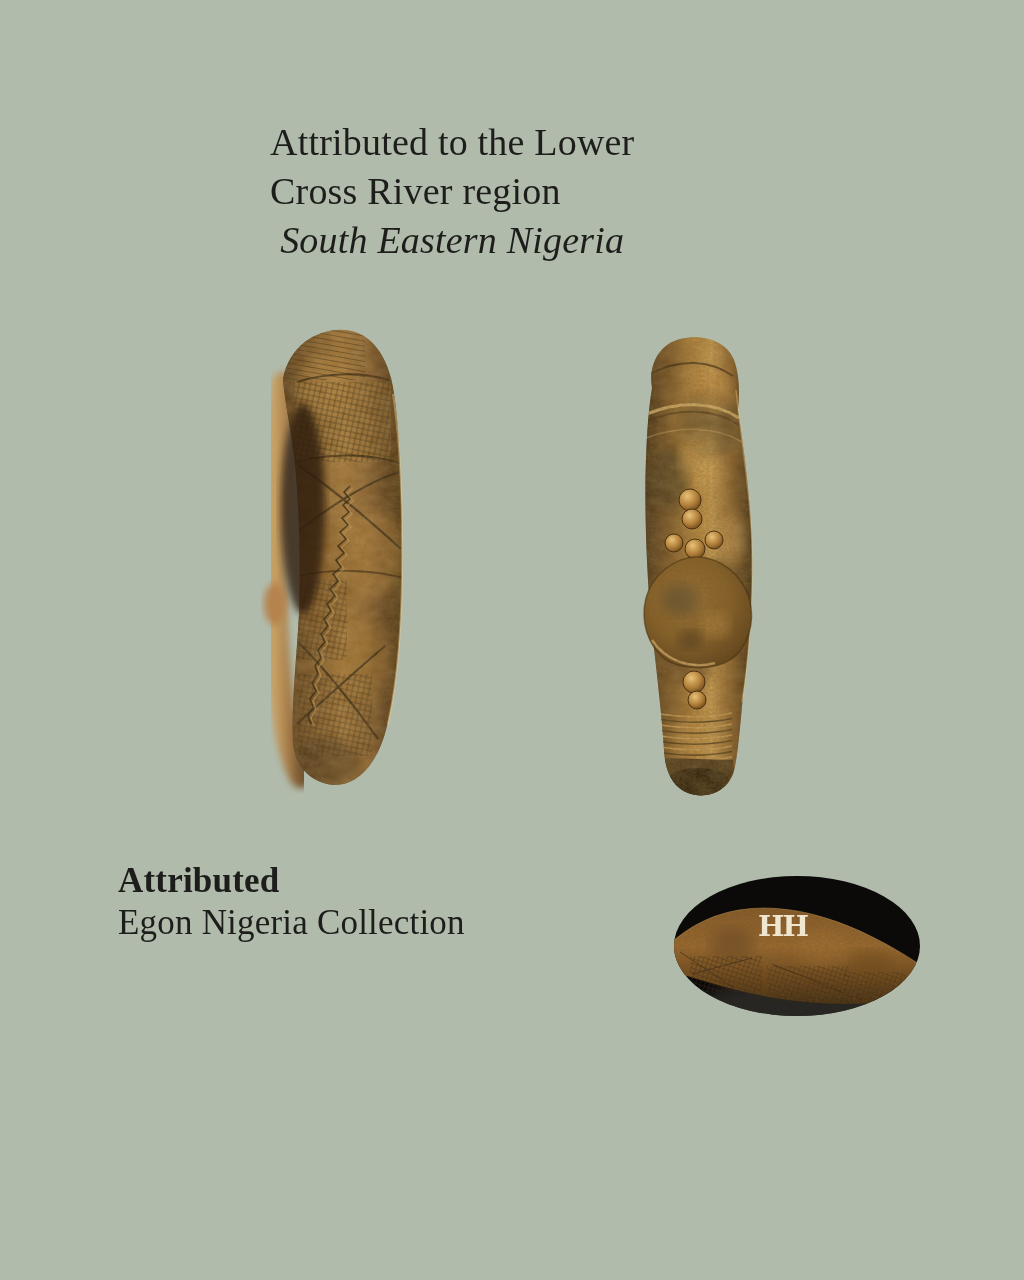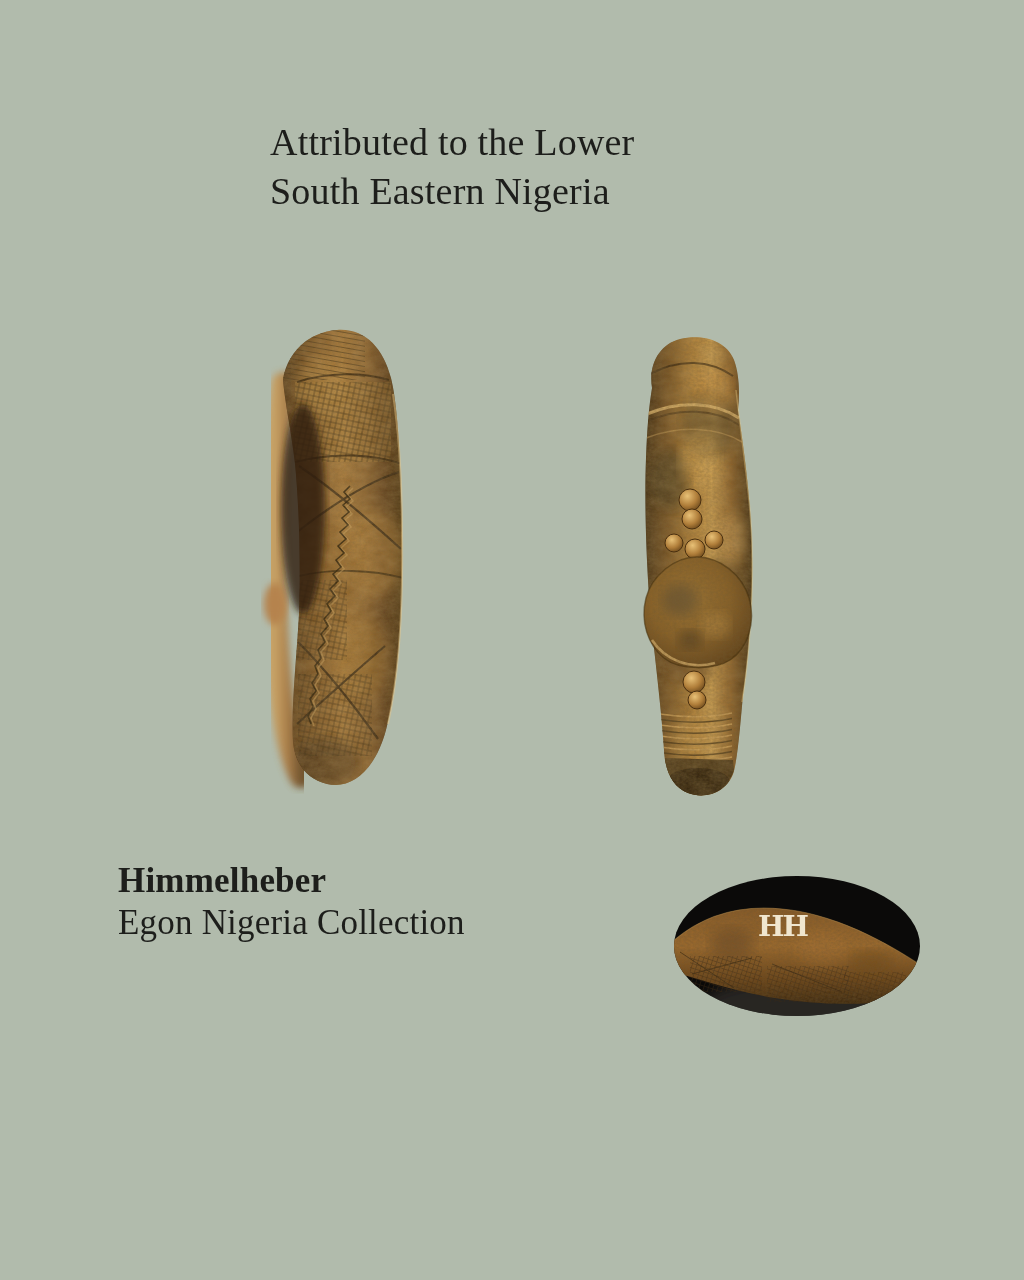--- a/index.html
+++ b/index.html
@@ -14,21 +14,21 @@
   }
   
   .attribution{
     position:absolute;
     left:270px;
     top:118px;
     font-size:38px;
     line-height:49px;
     letter-spacing:0.2px;
   }
-  .attribution .italic{}
+  .attribution .italic{font-style:italic;text-align:center;}
   
   .provenance{
     position:absolute;
     left:118px;
     top:860px;
     font-size:35px;
     line-height:42px;
     letter-spacing:0.2px;
   }
   .provenance .heading{font-weight:bold;}
@@ -39,20 +39,21 @@
   .photo-inset{left:672px;top:874px;width:250px;height:144px;}
   svg{display:block;}
 </style>
 </head>
 <body>
 
 <div class="page" style="background: rgb(177, 187, 172); color: rgb(29, 30, 27);">
 
   <div class="attribution">
     <div>Attributed to the Lower</div>
+    <div>Cross River region</div>
     <div class="italic">South Eastern Nigeria</div>
   </div>
 
   <div class="photo photo-left">
     <svg width="160" height="470" viewBox="0 0 160 470">
       <defs>
         <linearGradient id="bandGradL" x1="0" y1="0" x2="1" y2="0">
           <stop offset="0" stop-color="#4f3517"></stop>
           <stop offset="0.25" stop-color="#7c5526"></stop>
           <stop offset="0.5" stop-color="#a5773a"></stop>
@@ -236,21 +237,21 @@
       </g>
 
       <g>
         <circle cx="64" cy="352" r="11" fill="url(#dotGradR)" stroke="#4a3010" stroke-width="1"></circle>
         <circle cx="67" cy="370" r="9" fill="url(#dotGradR)" stroke="#4a3010" stroke-width="1"></circle>
       </g>
     </svg>
   </div>
 
   <div class="provenance">
-    <div class="heading">Himmelheber</div>
+    <div class="heading">Attributed</div>
     <div>Egon Nigeria Collection</div>
   </div>
 
   <div class="photo photo-inset">
     <svg width="250" height="144" viewBox="0 0 250 144">
       <defs>
         <clipPath id="ovalClipI">
           <ellipse cx="125" cy="72" rx="123" ry="70"></ellipse>
         </clipPath>
         <linearGradient id="bandGradI" x1="0" y1="0" x2="0" y2="1">

